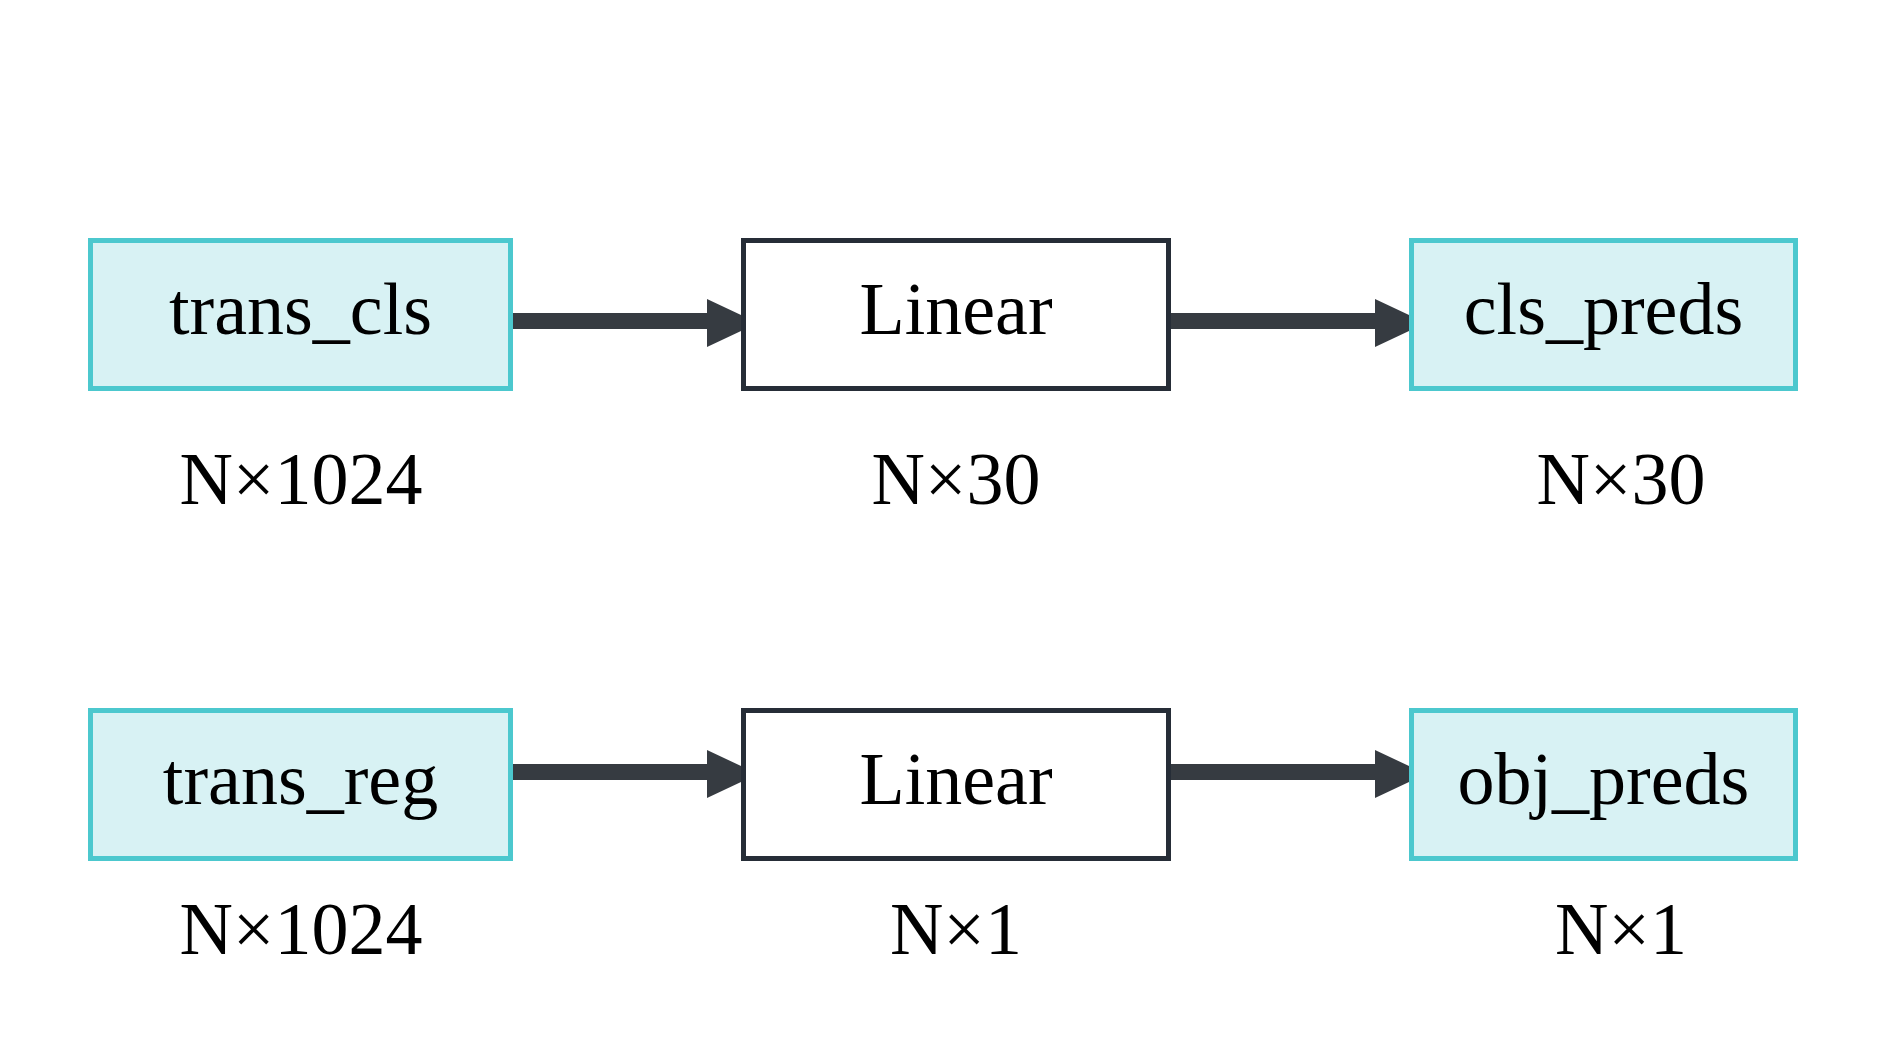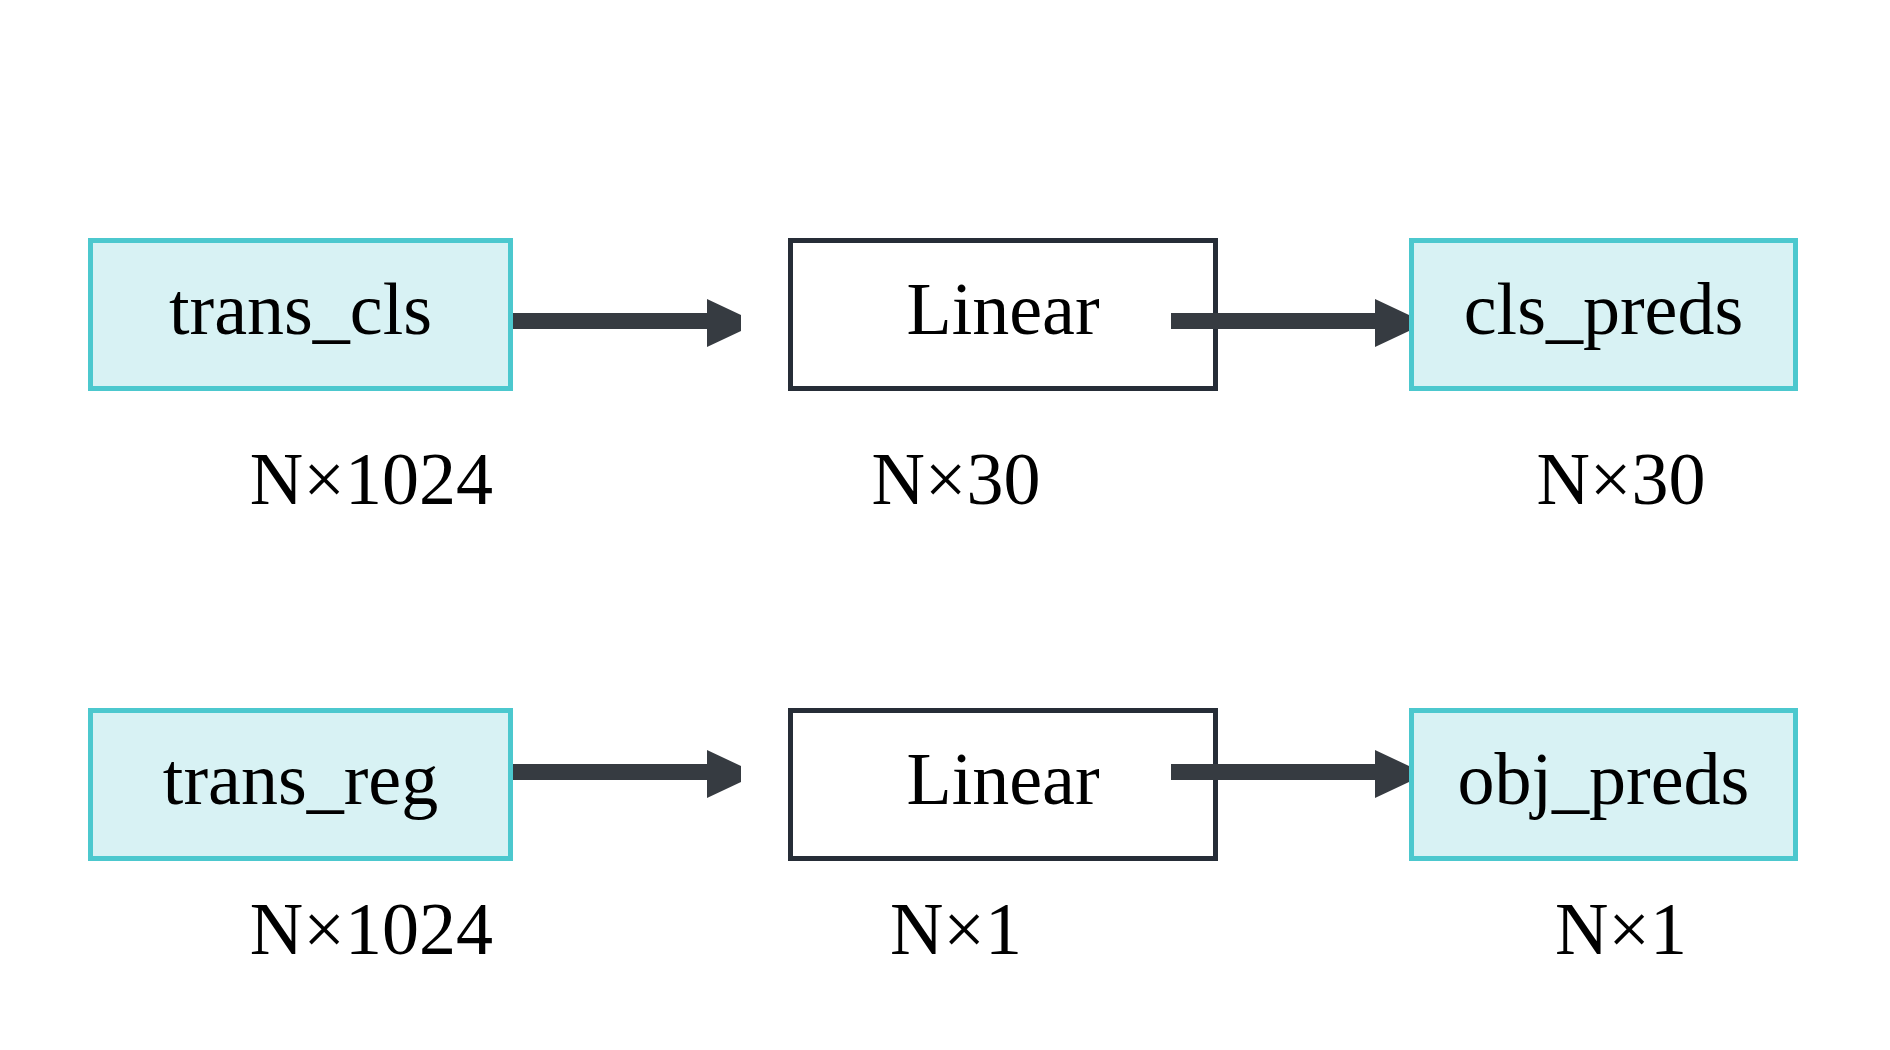--- a/index.html
+++ b/index.html
@@ -31,21 +31,20 @@
     font-size: 74px;
     line-height: 1;
   }
   .node.tensor {
     border: 5px solid var(--tensor-border);
     background: var(--tensor-fill);
   }
   .node.op {
     border: 5px solid var(--op-border);
     background: var(--op-fill);
-    margin-left: 47px;
   }
   .node .node-label {
     white-space: nowrap;
     transform: translateY(-6px);
   }
   .dim-label {
     position: absolute;
     width: 400px;
     height: 74px;
     line-height: 74px;
@@ -79,21 +78,21 @@
   .row1 .arrow { top: 283px; height: 32px; }
   .row2 .arrow { top: 734px; height: 32px; }
   .arrow-a { left: 497px; width: 228px; }
   .arrow-a .shaft { width: 196px; }
   .arrow-a .head  { left: 194px; }
   .arrow-b { left: 1155px; width: 238px; }
   .arrow-b .shaft { width: 206px; }
   .arrow-b .head  { left: 204px; }
   .row1 .dim-label { top: 418px; }
   .row2 .dim-label { top: 868px; }
-  .dim-left  { left: 85px; text-align: right; }
+  .dim-left  { left: 85px; }
   .dim-mid   { left: 740px; }
   .dim-right { left: 1405px; }
 </style>
 </head>
 <body>
 
 <div class="canvas">
 
   <div class="row1">
     <div class="node tensor col-left">

